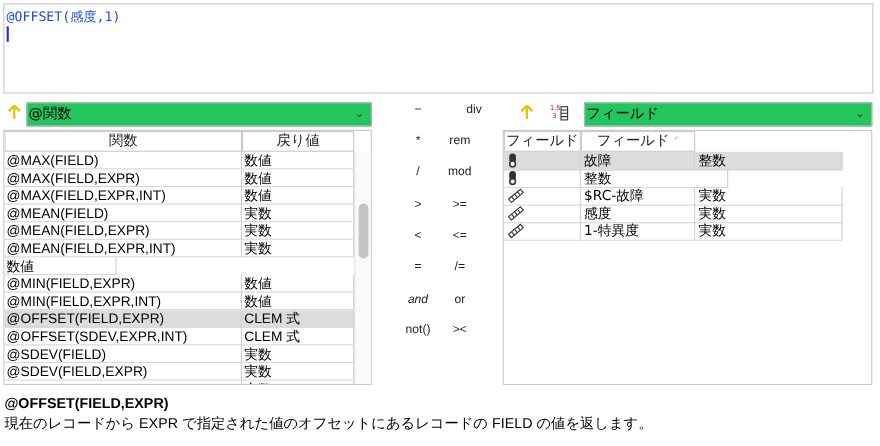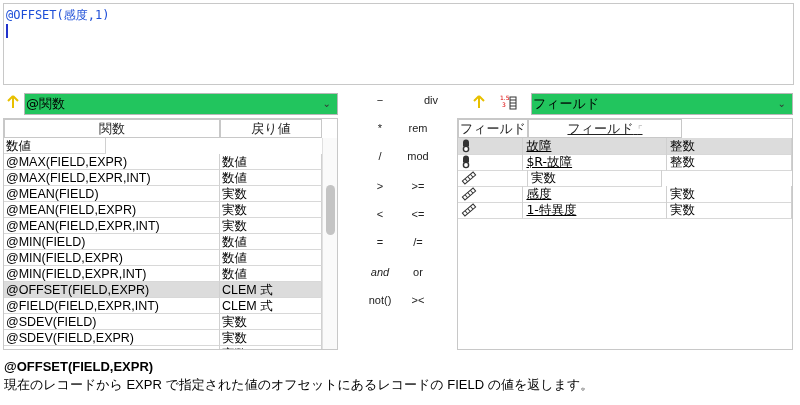--- a/index.html
+++ b/index.html
@@ -46,21 +46,21 @@
   .fld-table {
     position: absolute; left: 457px; top: 118px; width: 336px; height: 232px;
     border: 1px solid #c8c8c8; background: #fff;
   }
   .fld-head { display: flex; height: 19px; font-size: 13px; }
   .fld-head div { border: 1px solid #c8c8c8; text-align: center; line-height: 17px; color: #222; }
   .fld-row { display: flex; height: 16px; font-size: 12.5px; line-height: 16px; align-items: center; }
   .fld-row div { border-bottom: 1px solid #d8d8d8; border-right: 1px solid #d0d0d0; padding-left: 3px; white-space: nowrap; overflow: hidden; }
   .fld-row.selected div { background: #dcdcdc; }
   .c-type { width: 70px; }
-  .c-field { width: 154px; text-decoration: underline; }
+  .c-field { width: 104px; }
   .c-store { width: 134px; }
   .sort-ind { color: #bbb; font-size: 10px; }
 
   .desc { position: absolute; left: 4px; top: 358px; font-size: 13px; line-height: 18px; font-family: "Liberation Sans", sans-serif; }
   .desc .title { font-weight: bold; }
   svg { display: block; }
 </style>
 </head>
 <body>
 
@@ -79,20 +79,21 @@
   <span class="chev">⌄</span>
 </div>
 
 <div class="fn-table">
   <div class="fn-head">
     <div class="col-fn">関数</div>
     <div class="col-ret">戻り値</div>
   </div>
   <div id="fn-rows">
       <div class="fn-row">
+        <div class="col-fn">@MAX(FIELD)</div>
         <div class="col-ret">数値</div>
       </div>
       <div class="fn-row">
         <div class="col-fn">@MAX(FIELD,EXPR)</div>
         <div class="col-ret">数値</div>
       </div>
       <div class="fn-row">
         <div class="col-fn">@MAX(FIELD,EXPR,INT)</div>
         <div class="col-ret">数値</div>
       </div>
@@ -102,37 +103,36 @@
       </div>
       <div class="fn-row">
         <div class="col-fn">@MEAN(FIELD,EXPR)</div>
         <div class="col-ret">実数</div>
       </div>
       <div class="fn-row">
         <div class="col-fn">@MEAN(FIELD,EXPR,INT)</div>
         <div class="col-ret">実数</div>
       </div>
       <div class="fn-row">
-        <div class="col-fn">@MIN(FIELD)</div>
         <div class="col-ret">数値</div>
       </div>
       <div class="fn-row">
         <div class="col-fn">@MIN(FIELD,EXPR)</div>
         <div class="col-ret">数値</div>
       </div>
       <div class="fn-row">
         <div class="col-fn">@MIN(FIELD,EXPR,INT)</div>
         <div class="col-ret">数値</div>
       </div>
       <div class="fn-row selected">
         <div class="col-fn">@OFFSET(FIELD,EXPR)</div>
         <div class="col-ret">CLEM 式</div>
       </div>
       <div class="fn-row">
-        <div class="col-fn">@FIELD(FIELD,EXPR,INT)</div>
+        <div class="col-fn">@OFFSET(SDEV,EXPR,INT)</div>
         <div class="col-ret">CLEM 式</div>
       </div>
       <div class="fn-row">
         <div class="col-fn">@SDEV(FIELD)</div>
         <div class="col-ret">実数</div>
       </div>
       <div class="fn-row">
         <div class="col-fn">@SDEV(FIELD,EXPR)</div>
         <div class="col-ret">実数</div>
       </div>
@@ -199,32 +199,32 @@
             </svg></span></div>
         <div class="c-field">故障</div>
         <div class="c-store">整数</div>
       </div>
       <div class="fld-row">
         <div class="c-type"><span style="display:inline-block;vertical-align:middle;"><svg width="10" height="14" viewBox="0 0 10 14">
               <circle cx="5" cy="3.5" r="3" fill="#333"></circle>
               <rect x="2" y="3.5" width="6" height="4" fill="#333"></rect>
               <circle cx="5" cy="10" r="2.6" fill="#fff" stroke="#333" stroke-width="1.4"></circle>
             </svg></span></div>
-        <div class="c-field">$R-故障</div>
         <div class="c-store">整数</div>
       </div>
       <div class="fld-row">
         <div class="c-type"><span style="display:inline-block;vertical-align:middle;"><svg width="16" height="14" viewBox="0 0 16 14">
               <g transform="rotate(-40 8 7)">
                 <rect x="1" y="5" width="14" height="4" fill="#fff" stroke="#333" stroke-width="1"></rect>
                 <line x1="4.5" y1="5" x2="4.5" y2="9" stroke="#333"></line>
                 <line x1="8" y1="5" x2="8" y2="9" stroke="#333"></line>
                 <line x1="11.5" y1="5" x2="11.5" y2="9" stroke="#333"></line>
               </g>
             </svg></span></div>
+        <div class="c-field">$RC-故障</div>
         <div class="c-store">実数</div>
       </div>
       <div class="fld-row">
         <div class="c-type"><span style="display:inline-block;vertical-align:middle;"><svg width="16" height="14" viewBox="0 0 16 14">
               <g transform="rotate(-40 8 7)">
                 <rect x="1" y="5" width="14" height="4" fill="#fff" stroke="#333" stroke-width="1"></rect>
                 <line x1="4.5" y1="5" x2="4.5" y2="9" stroke="#333"></line>
                 <line x1="8" y1="5" x2="8" y2="9" stroke="#333"></line>
                 <line x1="11.5" y1="5" x2="11.5" y2="9" stroke="#333"></line>
               </g>

